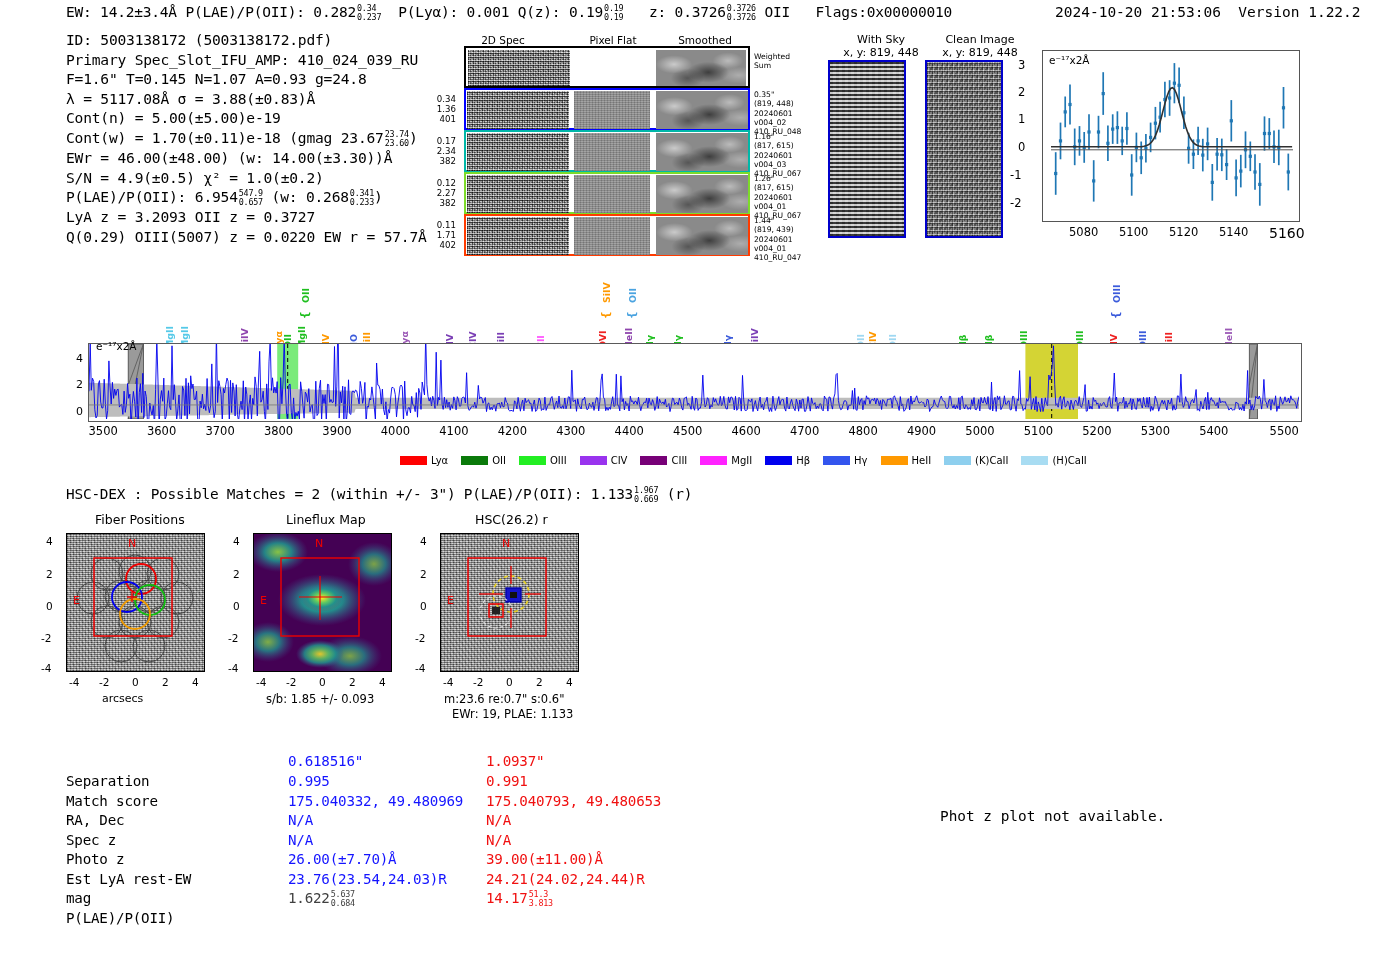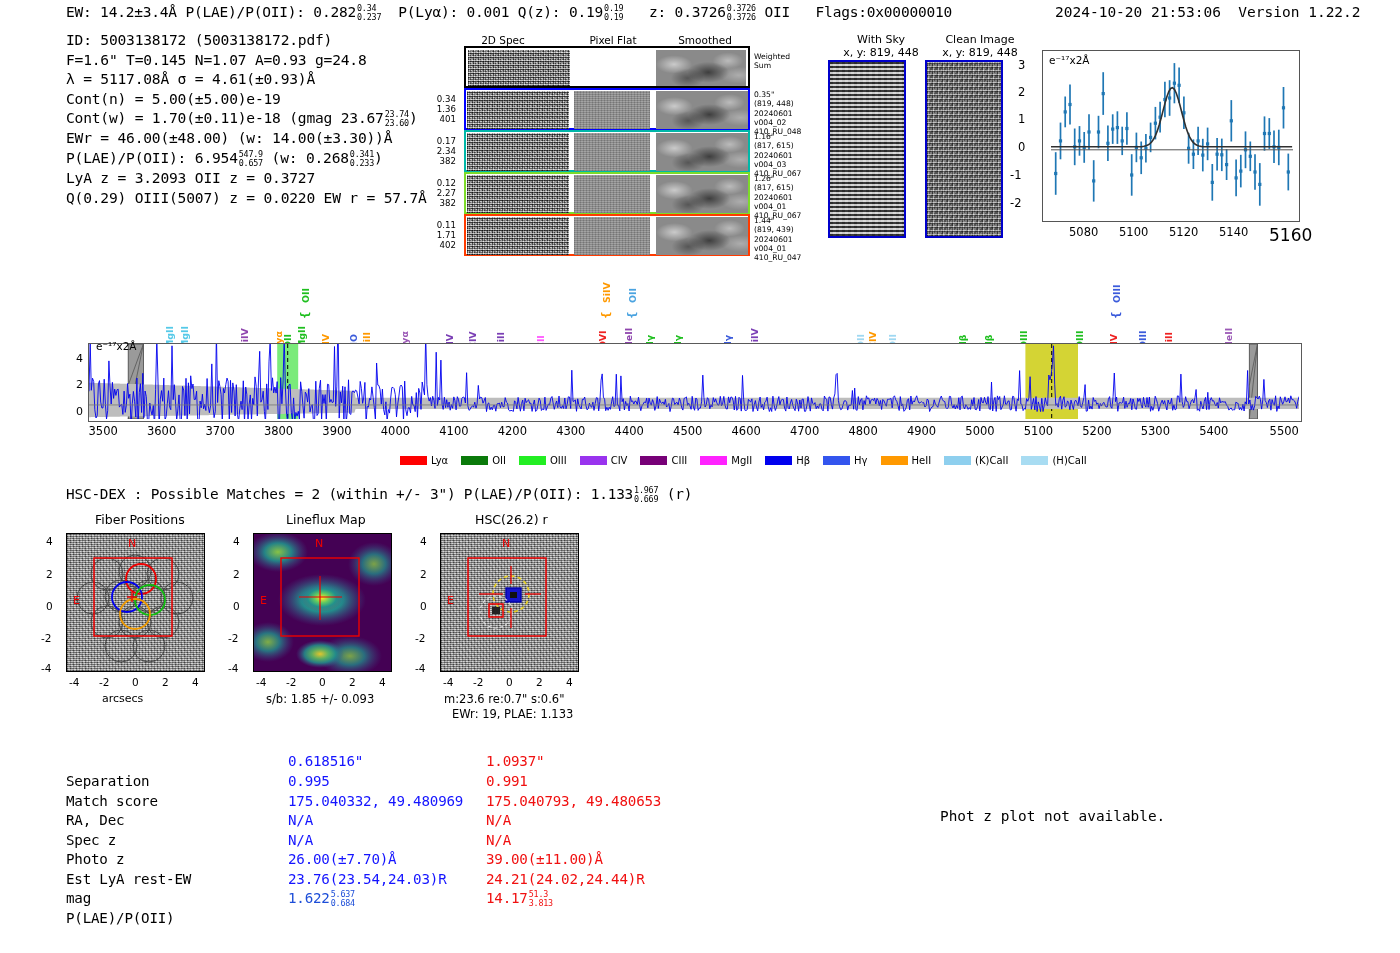--- a/index.html
+++ b/index.html
@@ -84,25 +84,27 @@
   <span>OII</span>
   &nbsp;&nbsp;<span>Flags:0x00000010</span>
 </div>
 
 <div class="abs mono nw" id="stamp">
   <span>2024-10-20 21:53:06</span>&nbsp;&nbsp;<span>Version 1.22.2</span>
 </div>
 
 <div class="abs mono" id="idblock">
   <div>ID: 5003138172 (5003138172.pdf)</div>
+  <div>Primary Spec_Slot_IFU_AMP: 410_024_039_RU</div>
   <div>F=1.6"  T=0.145  N=1.07  A=0.93  g=24.8</div>
-  <div>λ = 5117.08Å  σ = 4.61(±0.93)Å</div>
+  <div>λ = 5117.08Å  σ = 3.88(±0.83)Å</div>
   <div>Cont(n) = 5.00(±5.00)e-19</div>
   <div class="nw"><span>Cont(w) = 1.70(±0.11)e-18 (gmag 23.67</span><sub class="sup2"><span>23.74</span><span>23.60</span></sub><span>)</span></div>
   <div>EWr = 46.00(±48.00) (w: 14.00(±3.30))Å</div>
+  <div>S/N = 4.9(±0.5)  χ² = 1.0(±0.2)</div>
   <div class="nw"><span>P(LAE)/P(OII): 6.954</span><sub class="sup2"><span>547.9</span><span>0.657</span></sub> <span>(w: 0.268</span><sub class="sup2"><span>0.341</span><span>0.233</span></sub><span>)</span></div>
   <div>LyA z = 3.2093  OII z = 0.3727</div>
   <div>Q(0.29) OIII(5007) z = 0.0220   EW r = 57.7Å</div>
 </div>
 
 <div class="abs sans panhead" style="left:468px;top:34px;width:70px;">2D Spec</div>
 <div class="abs sans panhead" style="left:573px;top:34px;width:80px;">Pixel Flat</div>
 <div class="abs sans panhead" style="left:665px;top:34px;width:80px;">Smoothed</div>
 
 <div class="abs" style="left:464px;top:46px;width:286px;height:42px;border:2px solid #000;box-sizing:border-box;background:#fff;">
@@ -310,21 +312,21 @@
 <div class="abs sans" style="left:1018px;top:58px;font-size:11.5px;">3</div>
 <div class="abs sans" style="left:1018px;top:85px;font-size:11.5px;">2</div>
 <div class="abs sans" style="left:1018px;top:112px;font-size:11.5px;">1</div>
 <div class="abs sans" style="left:1018px;top:140px;font-size:11.5px;">0</div>
 <div class="abs sans" style="left:1010px;top:168px;font-size:11.5px;">-1</div>
 <div class="abs sans" style="left:1010px;top:196px;font-size:11.5px;">-2</div>
 <div class="abs sans" style="left:1069px;top:225px;font-size:11.5px;">5080</div>
 <div class="abs sans" style="left:1119px;top:225px;font-size:11.5px;">5100</div>
 <div class="abs sans" style="left:1169px;top:225px;font-size:11.5px;">5120</div>
 <div class="abs sans" style="left:1219px;top:225px;font-size:11.5px;">5140</div>
-<div class="abs sans" style="left:1269px;top:225px;font-size:17px;">5160</div>
+<div class="abs sans" style="left:1269px;top:225px;font-size:14px;">5160</div>
 
 <div class="abs" id="linelabels" style="left:0;top:0;width:1400px;height:345px;pointer-events:none;">
     <div class="linelab" style="left: 175px; top: 338px; color: rgb(85, 201, 232);">MgII</div>
     <div class="linelab" style="left: 175px; top: 352px; color: rgb(85, 201, 232); font-size: 11px;">{</div>
     <div class="linelab" style="left: 190px; top: 338px; color: rgb(85, 201, 232);">MgII</div>
     <div class="linelab" style="left: 190px; top: 352px; color: rgb(85, 201, 232); font-size: 11px;">{</div>
     <div class="linelab" style="left: 250px; top: 338px; color: rgb(142, 68, 173);">SiIV</div>
     <div class="linelab" style="left: 250px; top: 352px; color: rgb(142, 68, 173); font-size: 11px;">{</div>
     <div class="linelab" style="left: 284px; top: 338px; color: rgb(255, 153, 0);">Lyα</div>
     <div class="linelab" style="left: 284px; top: 352px; color: rgb(255, 153, 0); font-size: 11px;">{</div>
@@ -585,16 +587,16 @@
     <div class="abs nw" style="left: 222px; top: 58.5px; color: rgb(20, 20, 255);">N/A</div>
     <div class="abs nw" style="left: 420px; top: 58.5px; color: rgb(240, 16, 16);">N/A</div>
     <div class="abs nw" style="left: 0px; top: 78px;">Photo z</div>
     <div class="abs nw" style="left: 222px; top: 78px; color: rgb(20, 20, 255);">26.00(±7.70)Å</div>
     <div class="abs nw" style="left: 420px; top: 78px; color: rgb(240, 16, 16);">39.00(±11.00)Å</div>
     <div class="abs nw" style="left: 0px; top: 97.5px;">Est LyA rest-EW</div>
     <div class="abs nw" style="left: 222px; top: 97.5px; color: rgb(20, 20, 255);">23.76(23.54,24.03)R</div>
     <div class="abs nw" style="left: 420px; top: 97.5px; color: rgb(240, 16, 16);">24.21(24.02,24.44)R</div>
     <div class="abs nw" style="left: 0px; top: 117px;">mag</div>
     <div class="abs nw" style="left: 0px; top: 136.5px;">P(LAE)/P(OII)</div>
-    <div class="abs nw" style="left: 222px; top: 117px; color: #1d4ed8;">1.622<sub class="sup2"><span>5.637</span><span>0.684</span></sub></div>
+    <div class="abs nw" style="left: 222px; top: 117px; color: #404040;">1.622<sub class="sup2"><span>5.637</span><span>0.684</span></sub></div>
     <div class="abs nw" style="left: 420px; top: 117px; color: rgb(240, 16, 16);">14.17<sub class="sup2"><span>51.3</span><span>3.813</span></sub></div>
   </div>
 <div id="photz" class="mono">Phot z plot not available.</div>
 
 </body></html>

